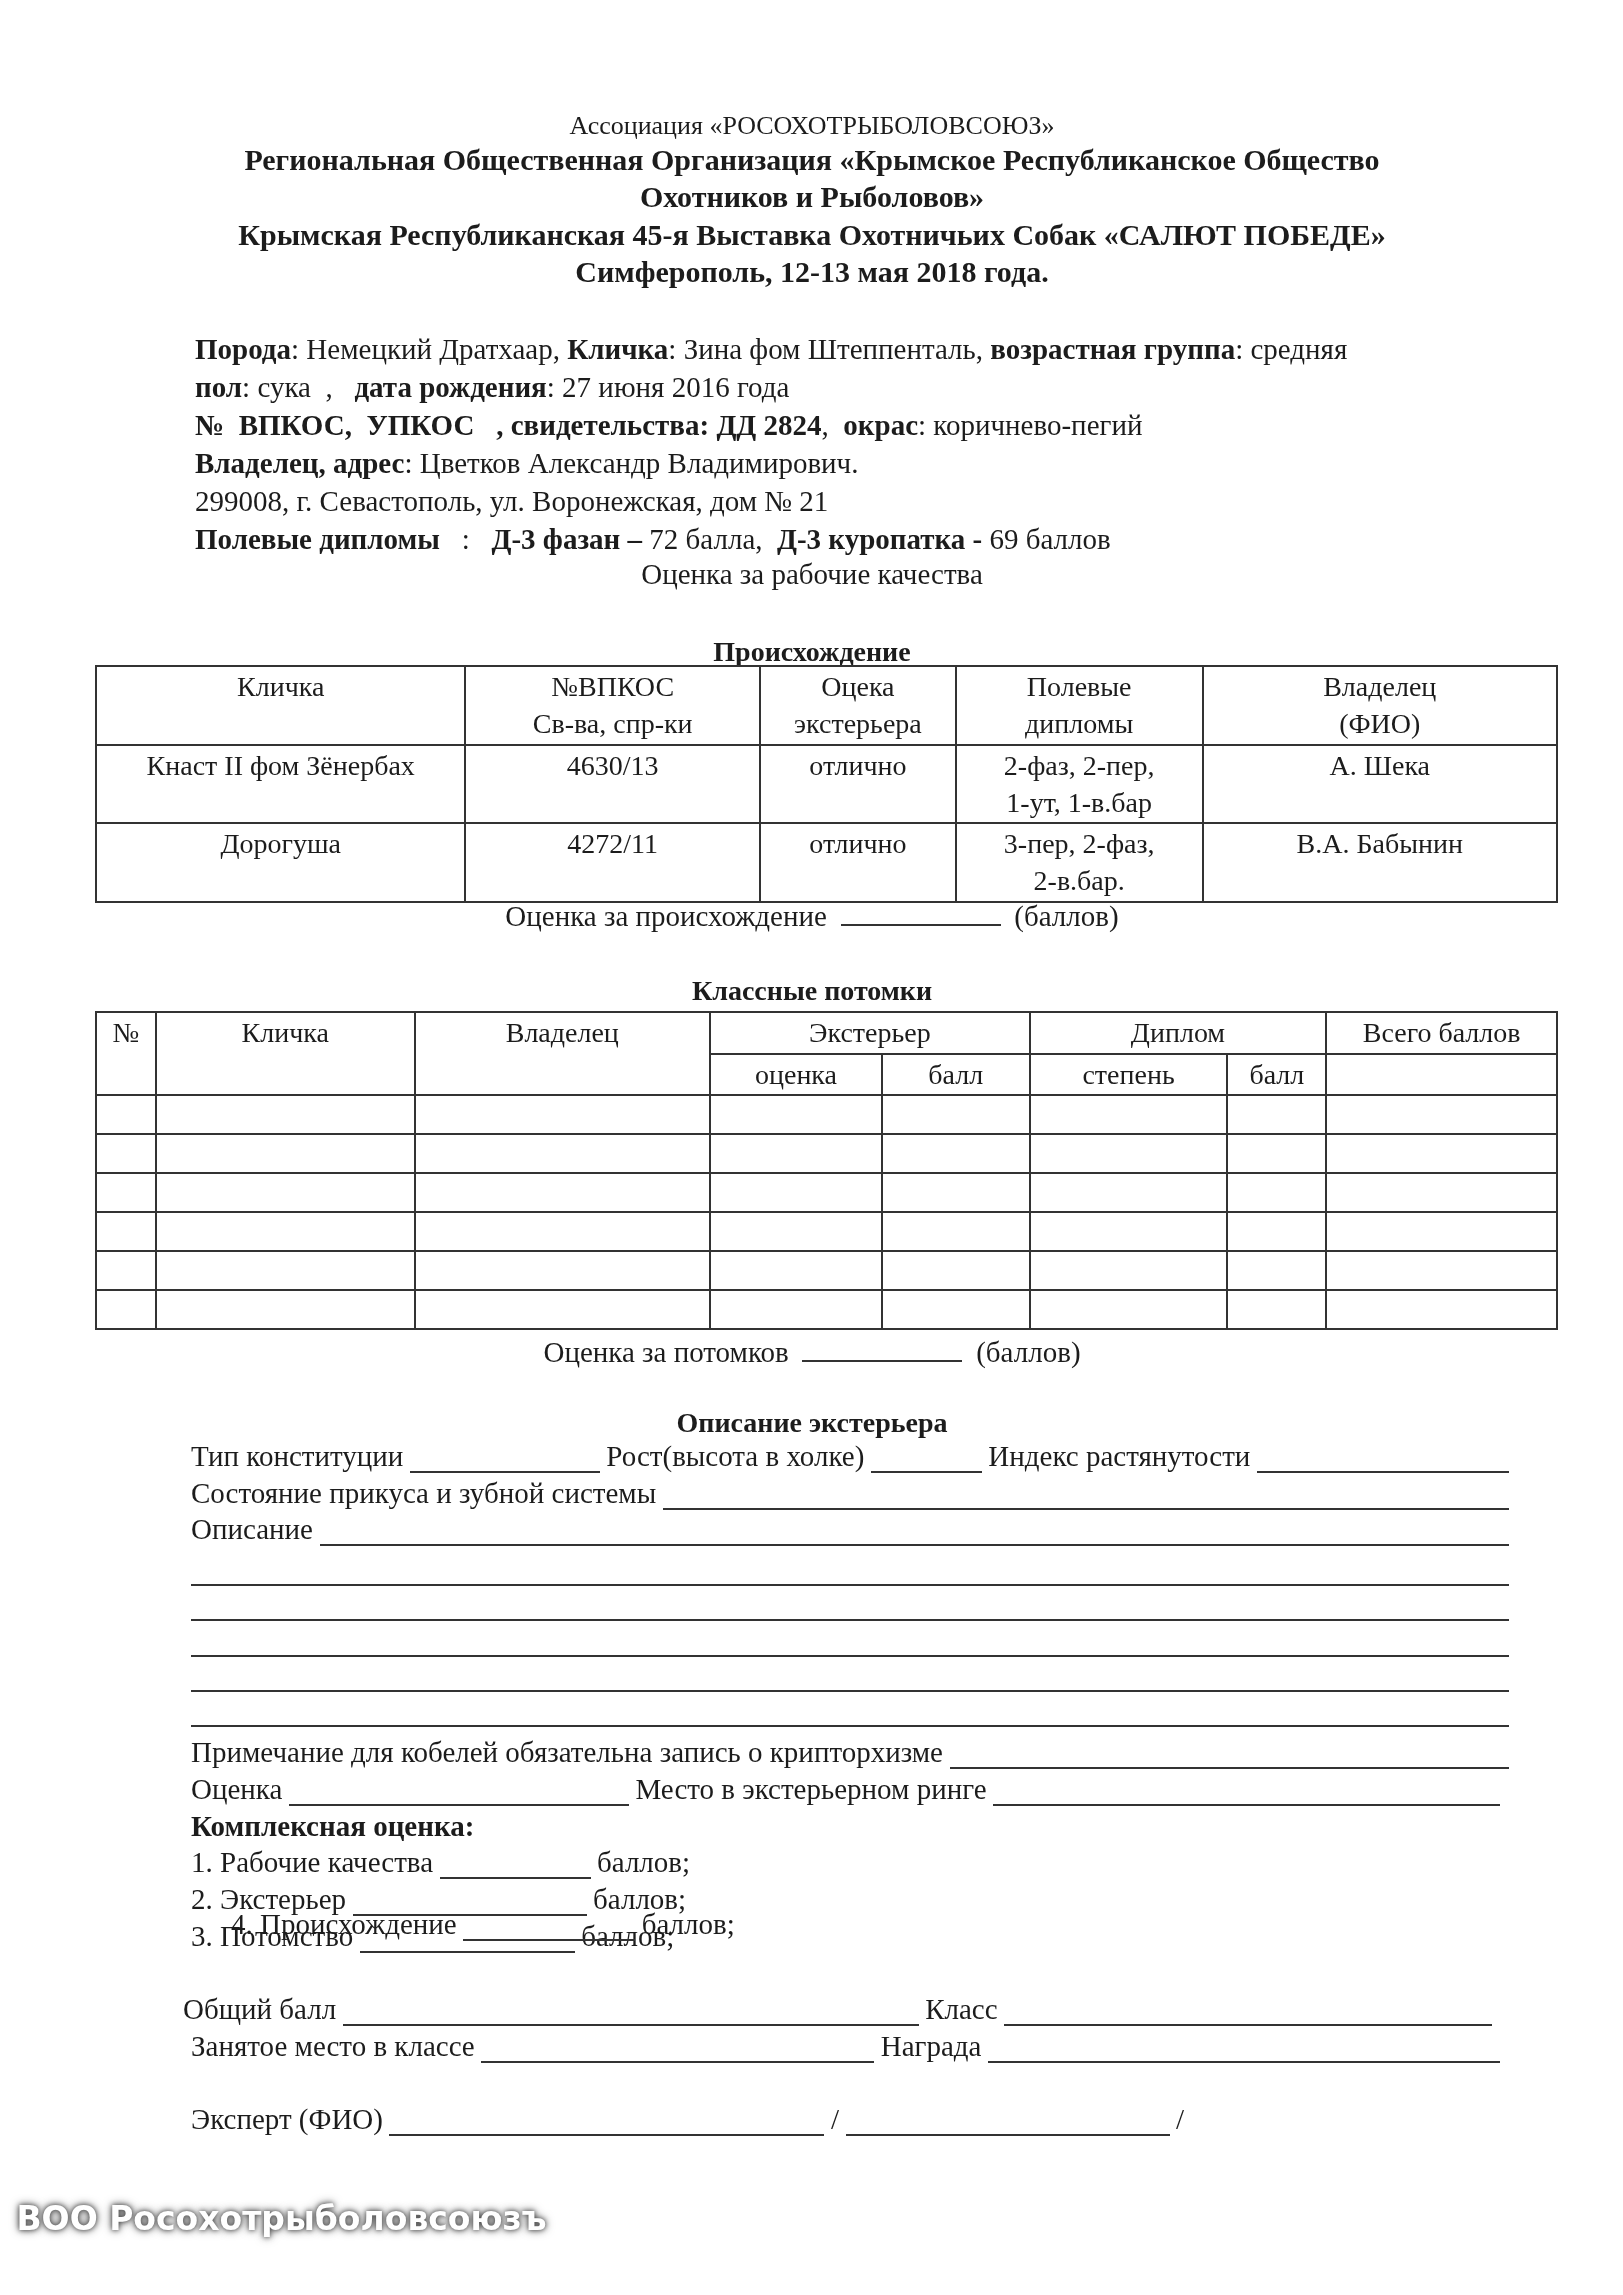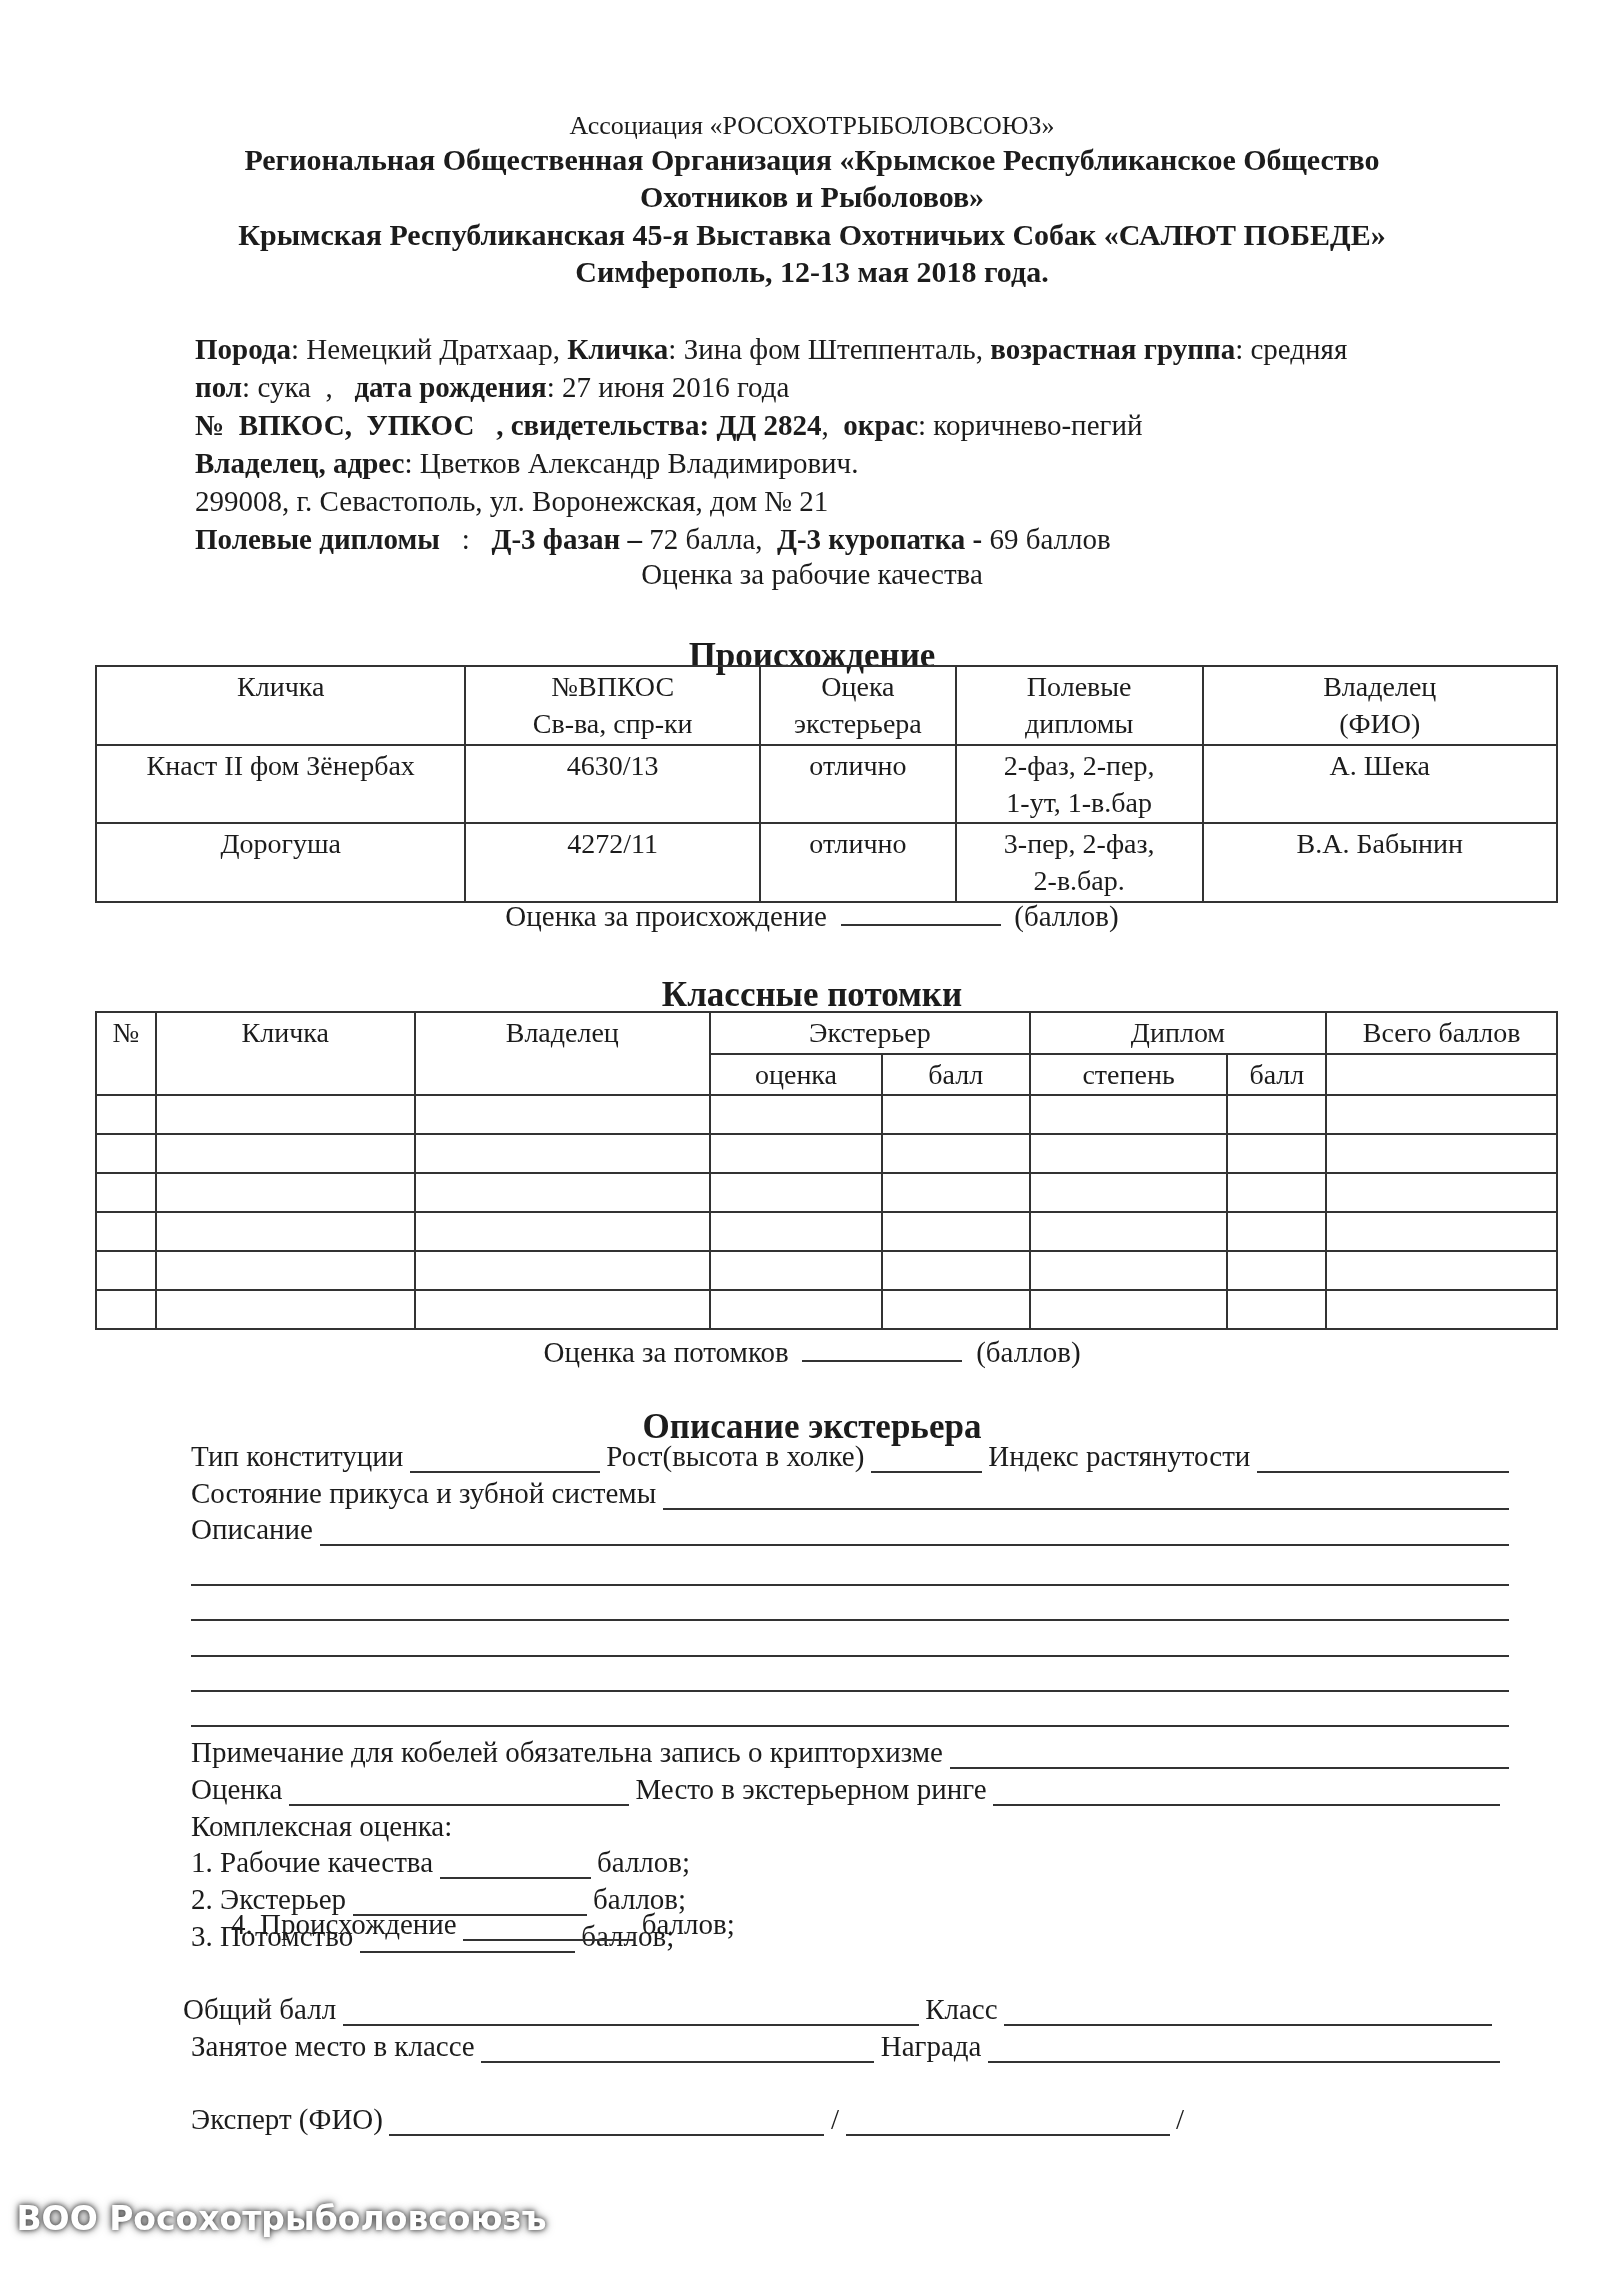--- a/index.html
+++ b/index.html
@@ -6,21 +6,21 @@
   body {
     width: 1624px; height: 2295px; background: #ffffff; position: relative; overflow: hidden;
     font-family: "Liberation Serif", "DejaVu Serif", serif; color: #1c1c1c;
   }
   .abs { position: absolute; }
   .center { left: 0; width: 1624px; text-align: center; }
   .hdr-small { font-size: 26px; top: 111px; }
   .hdr-bold { font-weight: bold; font-size: 30px; line-height: 38px; }
   .info { left: 195px; font-size: 29px; line-height: 38px; white-space: pre; }
   .info b { font-weight: bold; font-family: Liberation Serif, serif; }
-  .sec-title { font-weight: bold; font-size: 35px; }
+  .sec-title { font-weight: bold; font-size: 28px; }
   table.grid { position: absolute; border-collapse: collapse; font-size: 28px; }
   table.grid td { border: 2px solid #333; text-align: center; vertical-align: top; padding: 1.3px 3.9px; line-height: 37px; }
   .line-row { font-size: 29px; white-space: nowrap; display: flex; align-items: flex-end; }
   .blank { display: inline-block; border-bottom: 2px solid #333; height: 26px; margin: 0 6.5px; }
   .full-line { position: absolute; left: 191px; width: 1318px; border-bottom: 2px solid #333; }
   .watermark { position: absolute; left: 0; top: 2199px; width: 563px; text-align: center;
     font-family: "DejaVu Sans", sans-serif; font-weight: bold; color: #fff; font-size: 33px; line-height: 39px;
     text-shadow: 0 0 5.2px #444, 0 0 9.2px #666; }
 </style>
 </head>
@@ -200,21 +200,21 @@
   <span>Примечание для кобелей обязательна запись о крипторхизме</span>
   <span class="blank" style="flex:1; margin-right:0;"></span>
 </div>
 <div class="abs line-row" style="left:191px; top:1773px; width:1309px;">
   <span>Оценка</span>
   <span class="blank" style="width:340px;"></span>
   <span>Место в экстерьерном ринге</span>
   <span class="blank" style="flex:1; margin-right:0;"></span>
 </div>
 
-<div class="abs" style="left:191px; top:1810px; font-size:29px;">Комплексная оценка:</div>
+<div class="abs" style="left:191px; top:1810px; font-size:29px;font-weight:bold;">Комплексная оценка:</div>
 <div id="complex-items">
     <div class="abs line-row" style="left: 191px; top: 1846px;">
       <span>1. Рабочие качества</span>
       <span class="blank" style="width: 151px;"></span>
       <span>баллов;</span>
     </div>
     <div class="abs line-row" style="left: 191px; top: 1883px;">
       <span>2. Экстерьер</span>
       <span class="blank" style="width: 234px;"></span>
       <span>баллов;</span>

